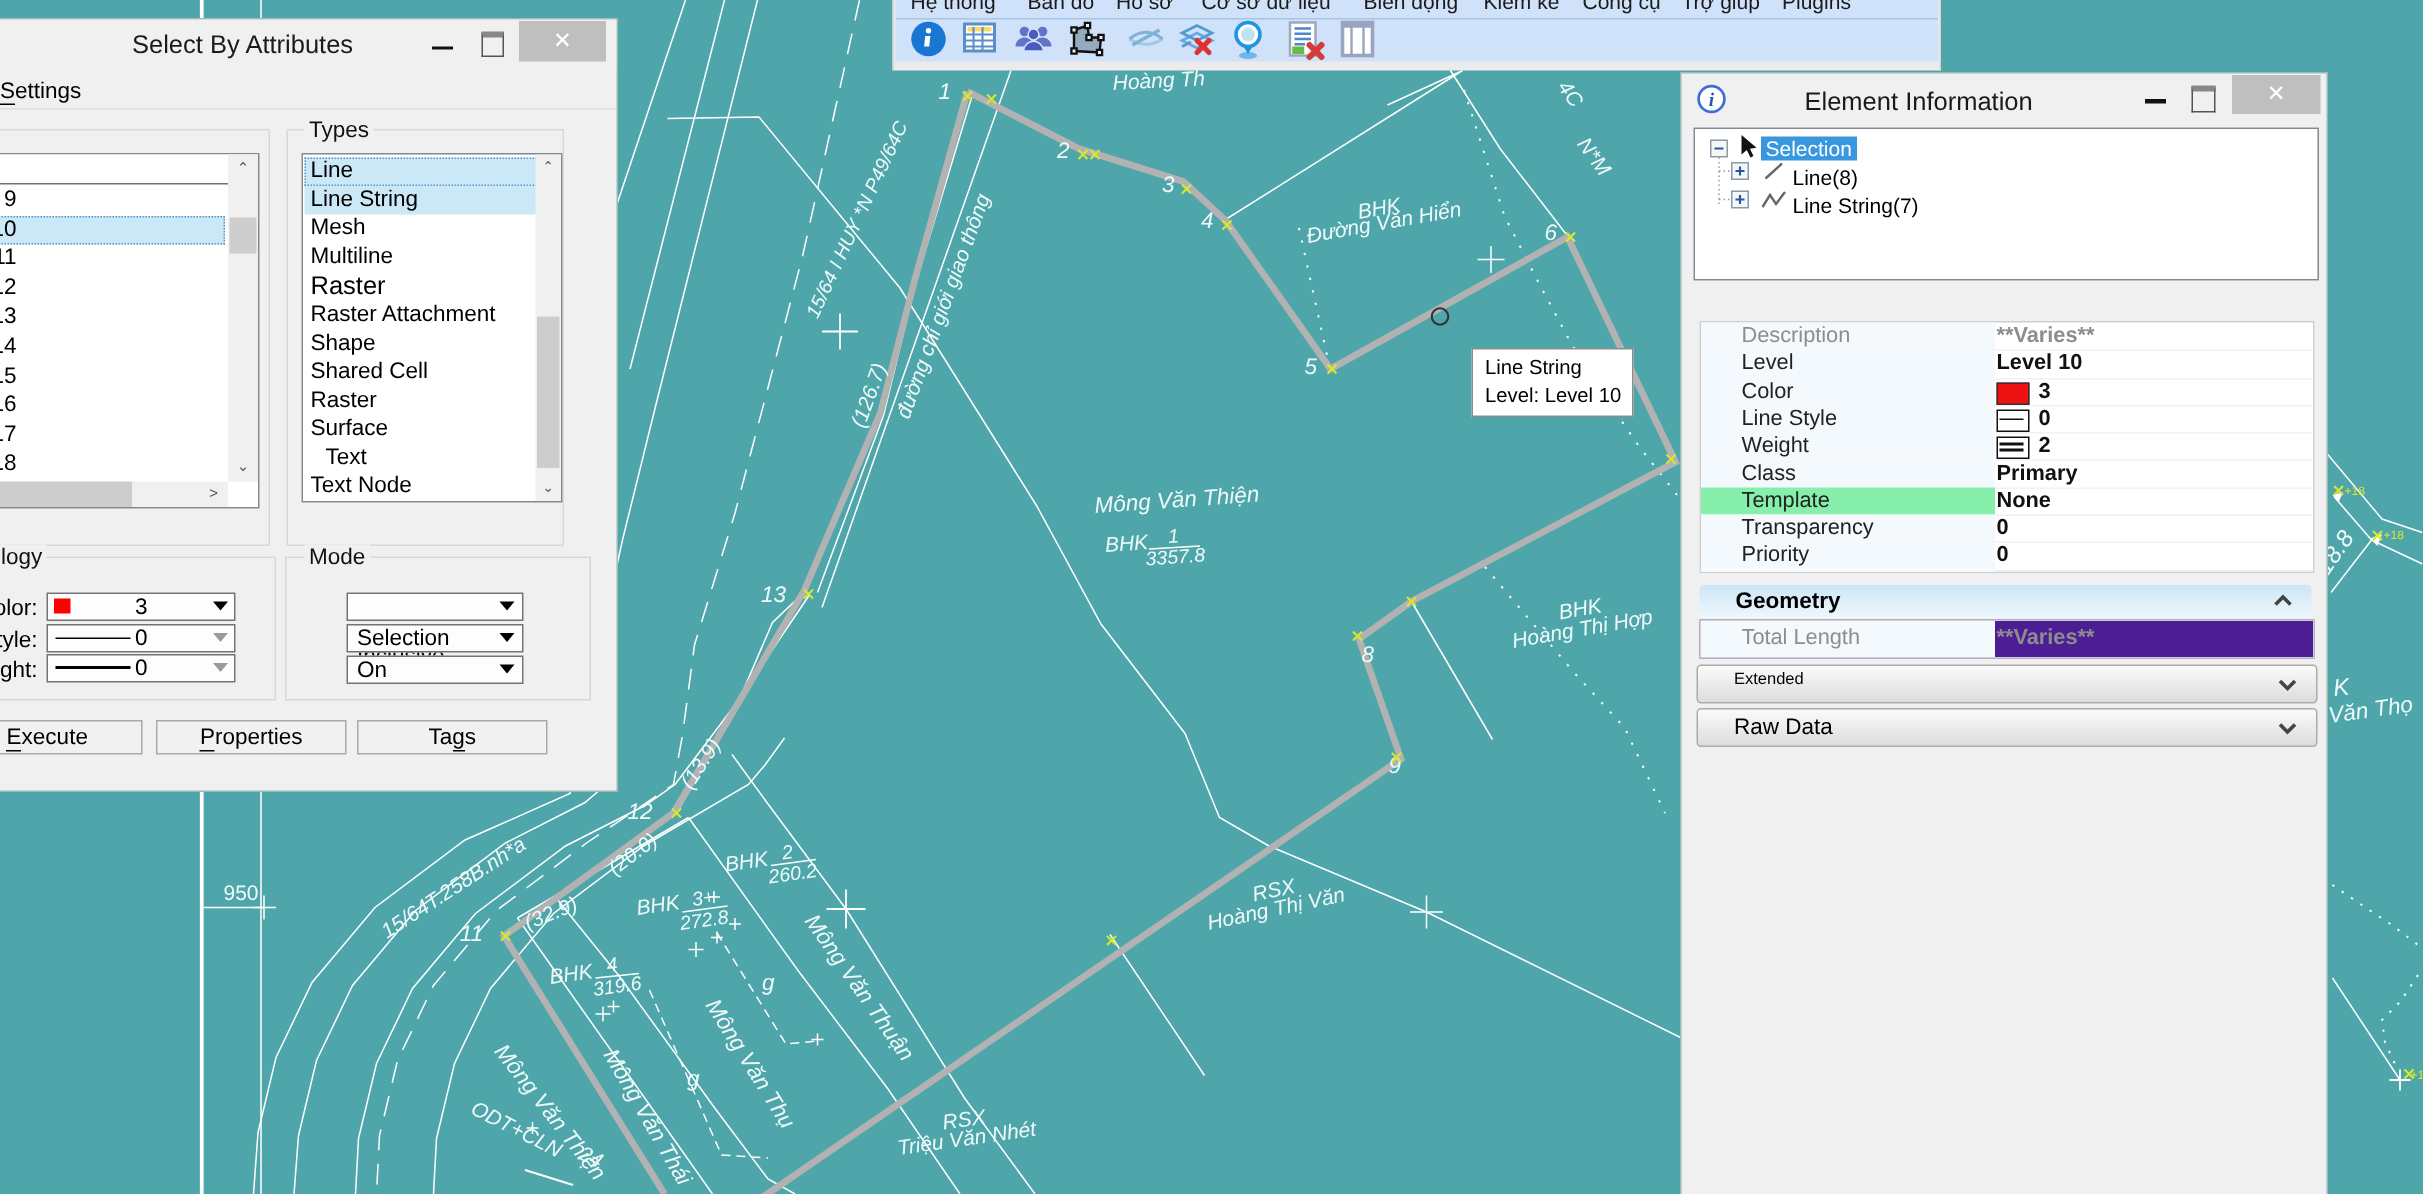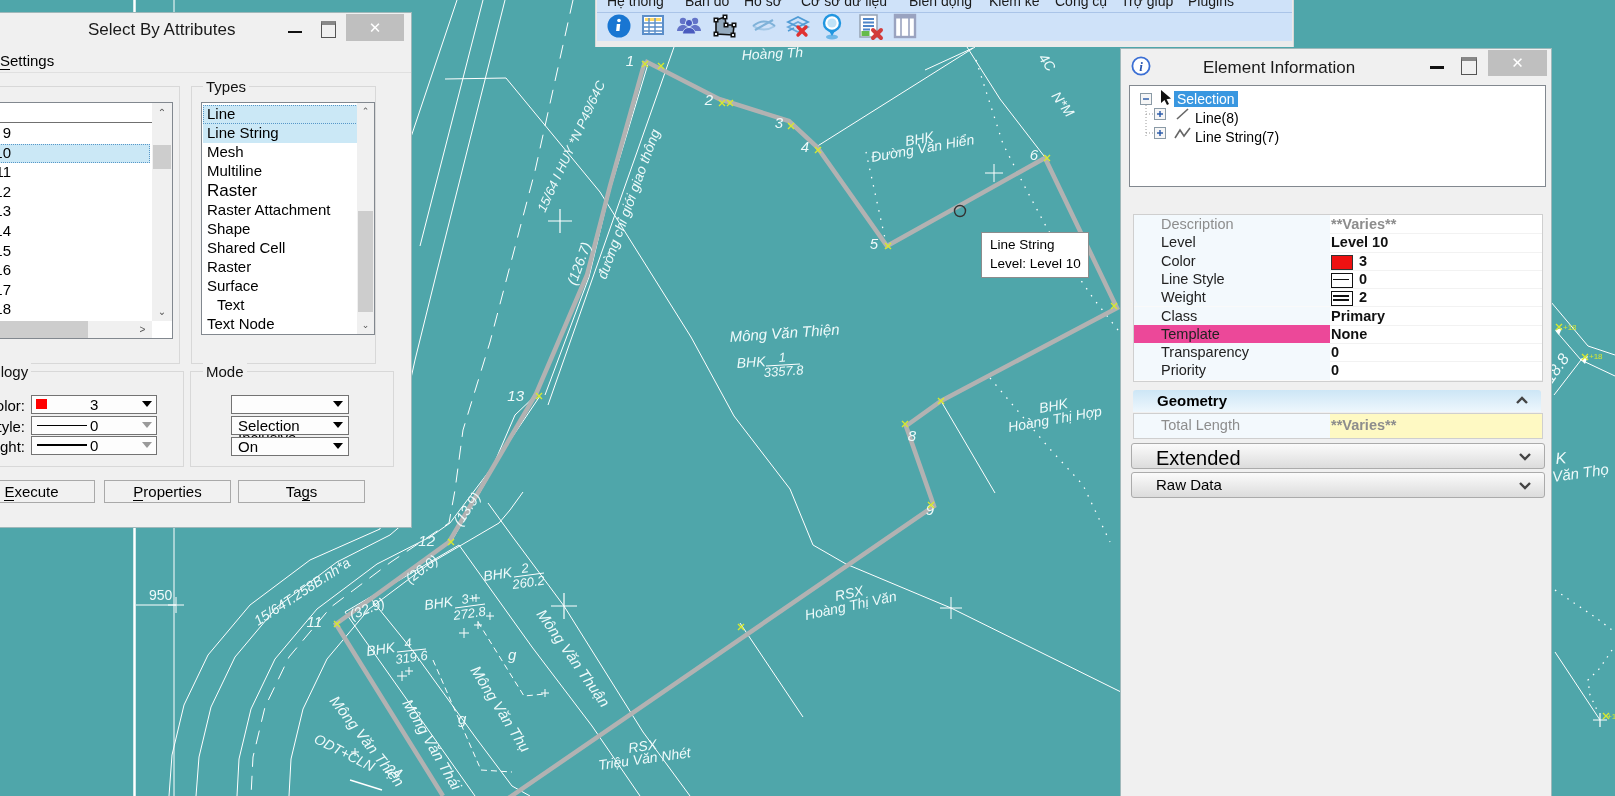--- a/index.html
+++ b/index.html
@@ -448,21 +448,21 @@
         </div>
       </div>
       <div style="position:absolute;left:0px;top:91.5px;width:196px;height:18.3px;background:#f3f9fd;border-bottom:1px solid #fafafa;">
         <span style="position:absolute;left:27px;top:1px;font-size:14.5px;color:#222;">Class</span>
       </div>
       <div style="position:absolute;left:196px;top:91.5px;right:0;height:18.3px;font-size:14.5px;font-weight:bold;color:#111;border-bottom:1px solid #f2f2f2;">
         <div style="position:absolute;left:1px;top:1px;right:0;height:17px;">
           <span style="position:absolute;left:0;top:0;">Primary</span>
         </div>
       </div>
-      <div style="position:absolute;left:0px;top:109.80000000000001px;width:196px;height:18.3px;background:#ec4899;border-bottom:1px solid #fafafa;">
+      <div style="position:absolute;left:0px;top:109.80000000000001px;width:196px;height:18.3px;background:#86efac;border-bottom:1px solid #fafafa;">
         <span style="position:absolute;left:27px;top:1px;font-size:14.5px;color:#222;">Template</span>
       </div>
       <div style="position:absolute;left:196px;top:109.80000000000001px;right:0;height:18.3px;font-size:14.5px;font-weight:bold;color:#111;border-bottom:1px solid #f2f2f2;">
         <div style="position:absolute;left:1px;top:1px;right:0;height:17px;">
           <span style="position:absolute;left:0;top:0;">None</span>
         </div>
       </div>
       <div style="position:absolute;left:0px;top:128.1px;width:196px;height:18.3px;background:#f3f9fd;border-bottom:1px solid #fafafa;">
         <span style="position:absolute;left:27px;top:1px;font-size:14.5px;color:#222;">Transparency</span>
       </div>
@@ -479,28 +479,28 @@
           <span style="position:absolute;left:0;top:0;">0</span>
         </div>
       </div>
     </div>
   <div class="abs sechdr" style="left: 12px; top: 341px; width: 408px; height: 22px; background: linear-gradient(rgb(205, 230, 246), rgb(238, 247, 253)); border-radius: 3px 3px 0px 0px;" id="hdrGeometry">
       <span style="position:absolute;left:24px;top:2px;font-size:15px;font-weight:bold;">Geometry</span>
       <svg style="position:absolute;right:12px;top:5px;" width="14" height="10" viewBox="0 0 14 10">
         <path d="M2 8 L7 3 L12 8" fill="none" stroke="#444" stroke-width="2.4"></path>
       </svg>
     </div>
-  <div class="abs" id="geomrow" style="left:12px;top:364px;width:408px;height:24px;background:#fef9c3;border:1px solid #cfcfcf;">
+  <div class="abs" id="geomrow" style="left:12px;top:364px;width:408px;height:24px;background:#4c1d95;border:1px solid #cfcfcf;">
       <div style="position:absolute;left:0;top:0;width:196px;height:100%;background:#f3f9fd;">
         <span style="position:absolute;left:27px;top:3px;font-size:14.5px;color:#8d8d8d;">Total Length</span>
       </div>
       <span style="position:absolute;left:197px;top:3px;font-size:14.5px;font-weight:bold;color:#8d8d8d;">**Varies**</span>
     </div>
   <div class="abs expbar" id="barExtended" style="top: 394px; left: 10px; width: 412px; height: 24px; background: linear-gradient(rgb(251, 251, 251), rgb(220, 220, 220)); border: 1px solid rgb(171, 171, 171); border-radius: 3px;">
-      <span style="position:absolute;left:24px;top:3px;font-size:20px;">Extended</span>
+      <span style="position:absolute;left:24px;top:3px;font-size:11px;">Extended</span>
       <svg style="position:absolute;right:12px;top:8px;" width="14" height="10" viewBox="0 0 14 10">
         <path d="M2 2 L7 7 L12 2" fill="none" stroke="#444" stroke-width="2.4"></path>
       </svg>
     </div>
   <div class="abs expbar" id="barRaw" style="top: 423px; left: 10px; width: 412px; height: 24px; background: linear-gradient(rgb(251, 251, 251), rgb(220, 220, 220)); border: 1px solid rgb(171, 171, 171); border-radius: 3px;">
       <span style="position:absolute;left:24px;top:3px;font-size:15px;">Raw Data</span>
       <svg style="position:absolute;right:12px;top:8px;" width="14" height="10" viewBox="0 0 14 10">
         <path d="M2 2 L7 7 L12 2" fill="none" stroke="#444" stroke-width="2.4"></path>
       </svg>
     </div>

